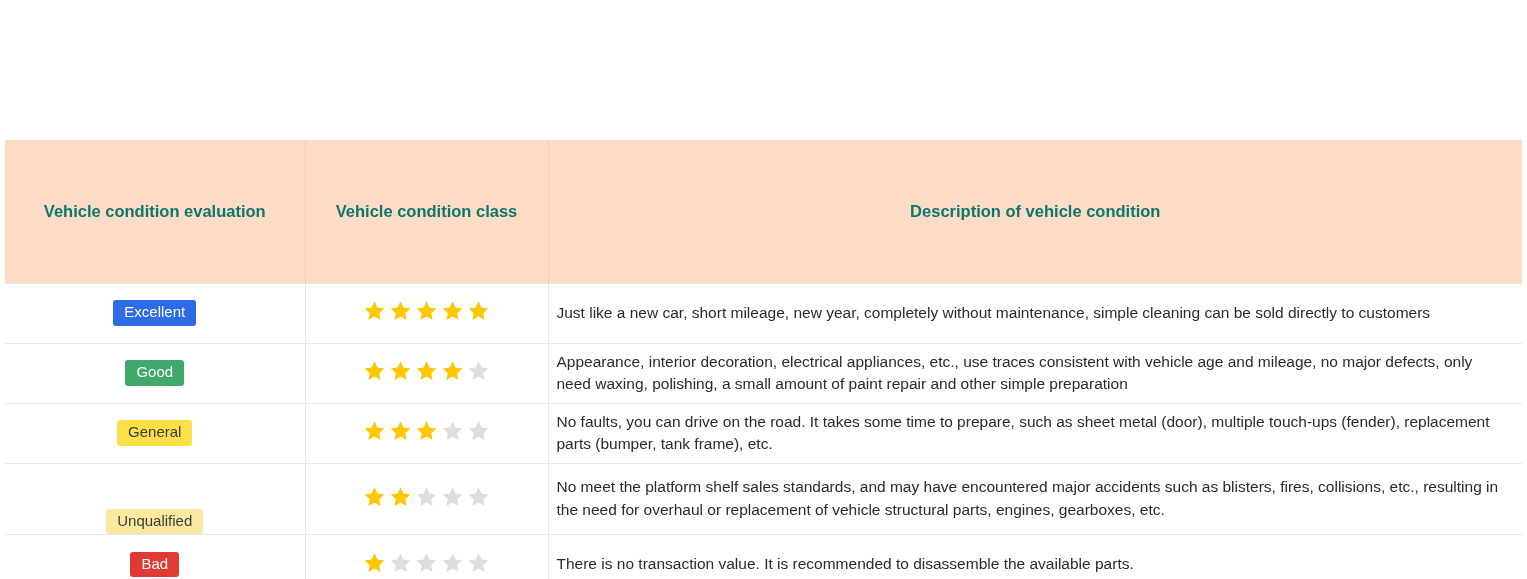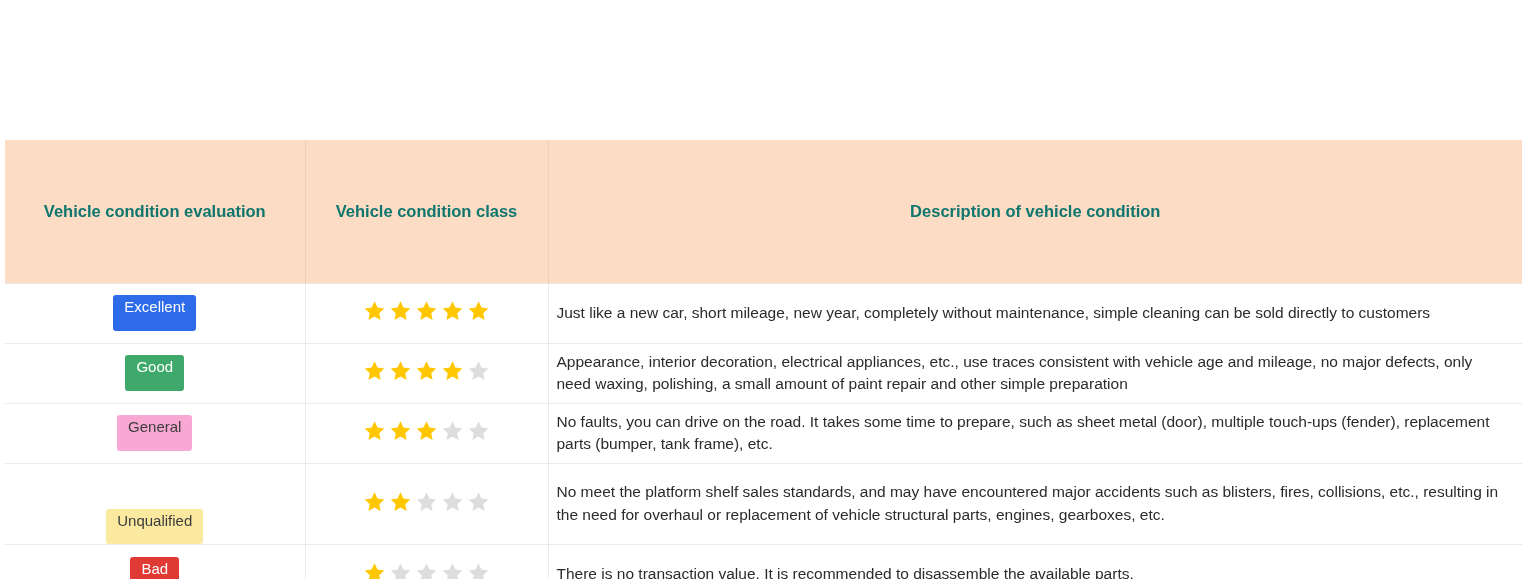--- a/index.html
+++ b/index.html
@@ -97,21 +97,21 @@
     padding: 6px 16px 6px 8px !important;
     font-size: 15.5px;
     line-height: 1.45;
     color: #2b2b2b;
     font-family: "Liberation Sans Narrow", "Liberation Sans", "DejaVu Sans", sans-serif;
   }
 
   
   .badge {
     display: inline-block;
-    padding: 4px 11px 15px 11px;
+    padding: 4px 11px 5px 11px;
     border-radius: 3px;
     font-size: 15px;
     line-height: 1.1;
     font-family: "Liberation Sans", "DejaVu Sans", sans-serif;
     white-space: nowrap;
   }
 
   
   .stars {
     display: inline-flex;
@@ -201,21 +201,21 @@
               </span>
               <span class="star">
                 <svg viewBox="0 0 24 24" aria-hidden="true">
                   <path fill="#DDDDDD" d="M12 2.3l2.95 6.3 6.85.82-5.05 4.72 1.34 6.8L12 17.6l-6.09 3.34 1.34-6.8L2.2 9.42l6.85-.82z"></path>
                 </svg>
               </span>
             </span></td>
           <td class="cell-desc">Appearance, interior decoration, electrical appliances, etc., use traces consistent with vehicle age and mileage, no major defects, only need waxing, polishing, a small amount of paint repair and other simple preparation</td>
         </tr>
         <tr class="body-row">
-          <td class="cell-eval"><span class="badge" style="background: #f9a8d4; color: rgb(60, 60, 60);">General</span></td>
+          <td class="cell-eval"><span class="badge" style="background: #fde047; color: rgb(60, 60, 60);">General</span></td>
           <td class="cell-class"><span class="stars">
               <span class="star">
                 <svg viewBox="0 0 24 24" aria-hidden="true">
                   <path fill="#FFC700" d="M12 2.3l2.95 6.3 6.85.82-5.05 4.72 1.34 6.8L12 17.6l-6.09 3.34 1.34-6.8L2.2 9.42l6.85-.82z"></path>
                 </svg>
               </span>
               <span class="star">
                 <svg viewBox="0 0 24 24" aria-hidden="true">
                   <path fill="#FFC700" d="M12 2.3l2.95 6.3 6.85.82-5.05 4.72 1.34 6.8L12 17.6l-6.09 3.34 1.34-6.8L2.2 9.42l6.85-.82z"></path>
                 </svg>

